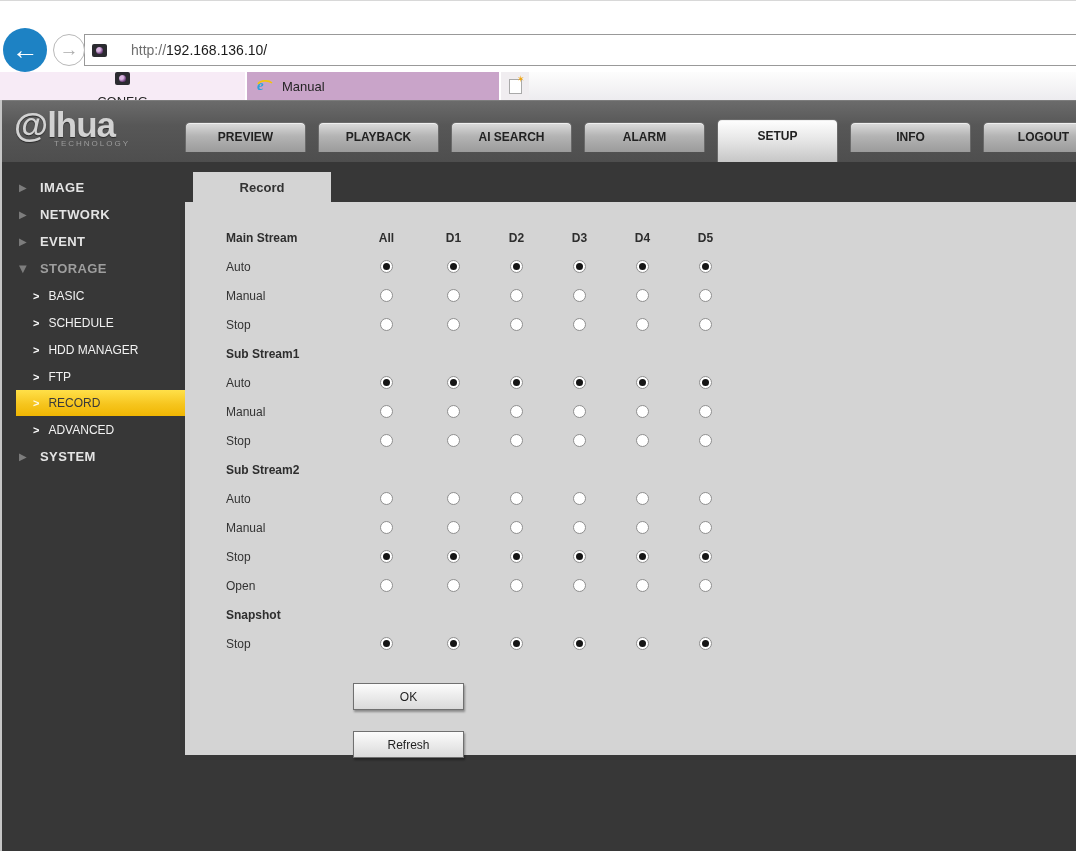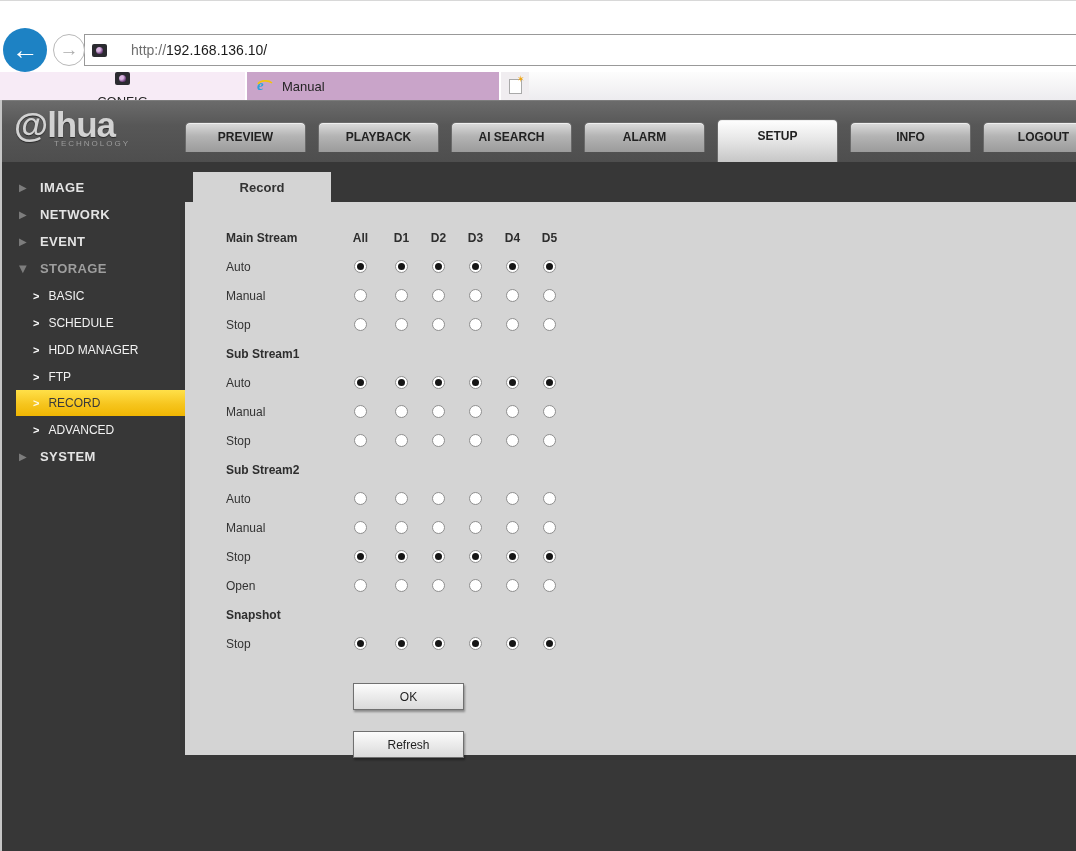--- a/index.html
+++ b/index.html
@@ -66,21 +66,21 @@
   .side-item.sub.active .chev { color:#fffbe8; }
 
   
   .content-col { flex:1; display:flex; flex-direction:column; }
   .ctabbar { height:40px; position:relative; }
   .ctab { position:absolute; left:8px; bottom:0; width:138px; height:30px; background:#d4d4d4;
     color:#333; font-weight:bold; font-size:13px; display:flex; align-items:center;
     justify-content:center; cursor:pointer; }
   .cpanel { background:#d4d4d4; height:553px; padding:21px 0 0 41px; }
   .grid-row { display:grid; grid-template-columns:112px 45px 37px 37px 37px 37px 37px;
-    align-items:center; height:29px; }
+    align-items:center; height:29px;gap:26px; }
   .g-label { font-size:12px; color:#333; }
   .g-label.bold { font-weight:bold; color:#2e2e2e; }
   .g-colhead { font-size:12px; font-weight:bold; color:#2e2e2e; text-align:center; }
   .g-cell { display:flex; justify-content:center; }
   .radio { width:13px; height:13px; border:1px solid #8f8f8f; border-radius:50%;
     background:#fff; position:relative; cursor:pointer; }
   .radio.on::after { content:""; position:absolute; left:2px; top:2px; right:2px; bottom:2px;
     background:#151515; border-radius:50%; }
   .btnrow { margin:25px 0 0 127px; display:flex; gap:21px;flex-direction:column; }
   .btnrow button { width:111px; height:27px; font-size:12px; color:#1f1f1f;

